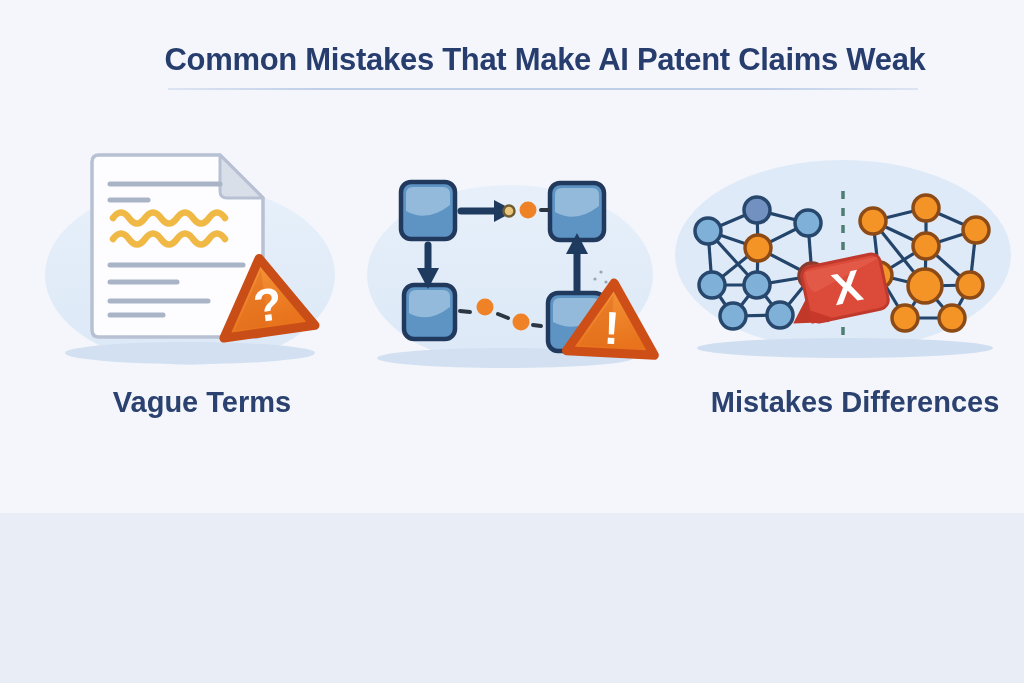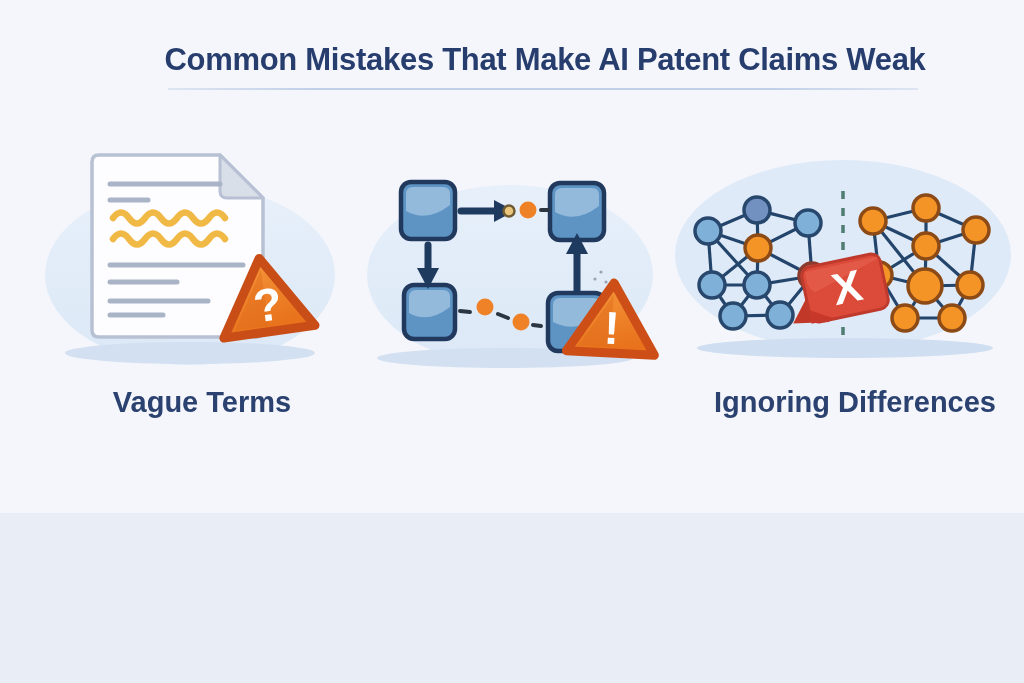--- a/index.html
+++ b/index.html
@@ -238,15 +238,15 @@
         <path d="M-40,2 L-58,24 L-22,30 Z" fill="#c23828"></path>
         <rect x="-40" y="-28" width="80" height="56" rx="9" fill="#dc4a39" stroke="#bf3a2c" stroke-width="3"></rect>
         <path d="M-40,14 L-16,28 L-40,28 Z" fill="#c8382a"></path>
         <path d="M-36,-24 H36 Q38,-24 38,-22 L-30,-2 Q-36,-6 -36,-14 Z" fill="#e45e4b" opacity="0.8"></path>
         <text x="2" y="15" text-anchor="middle" font-size="44" font-weight="bold" fill="#ffffff">X</text>
       </g>
     </svg>
   </div>
 
   <div class="caption cap-1">Vague Terms</div>
-  <div class="caption cap-3">Ignoring Differences</div>
+  <div class="caption cap-3">Mistakes Differences</div>
 
 </div>
 
 </body></html>

